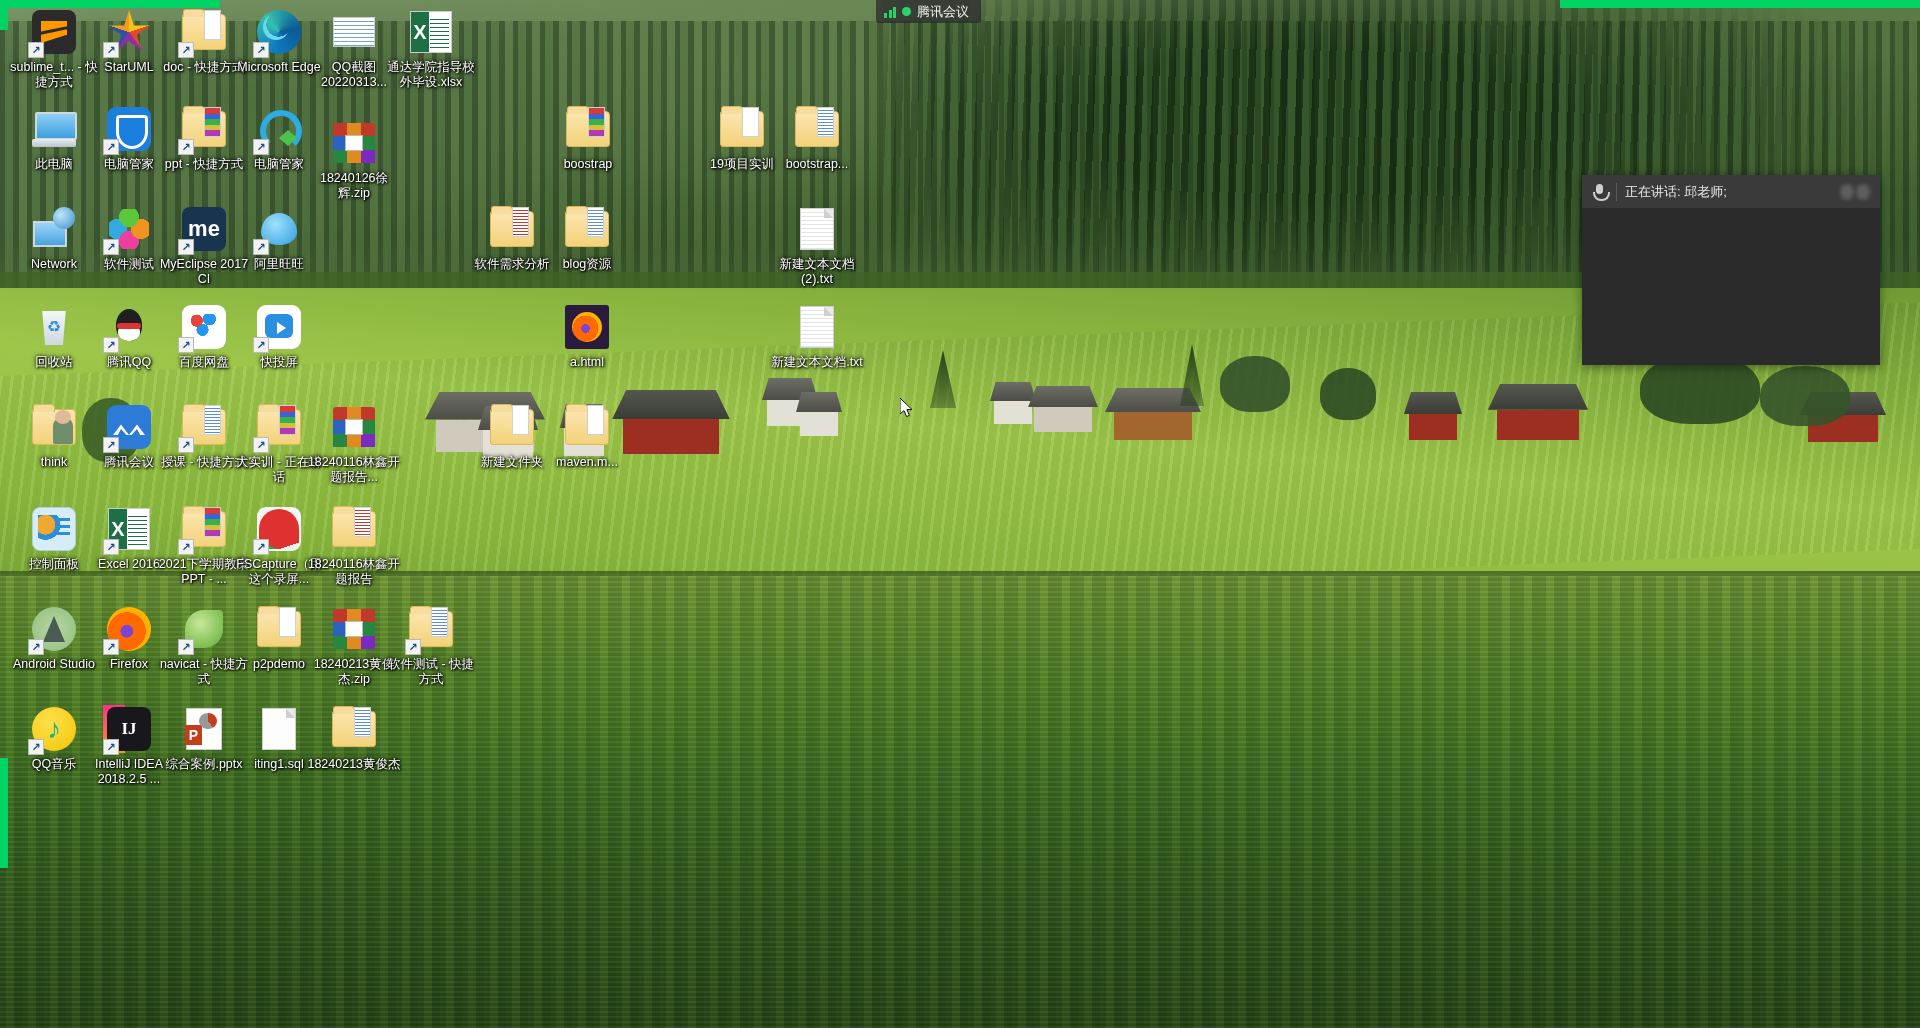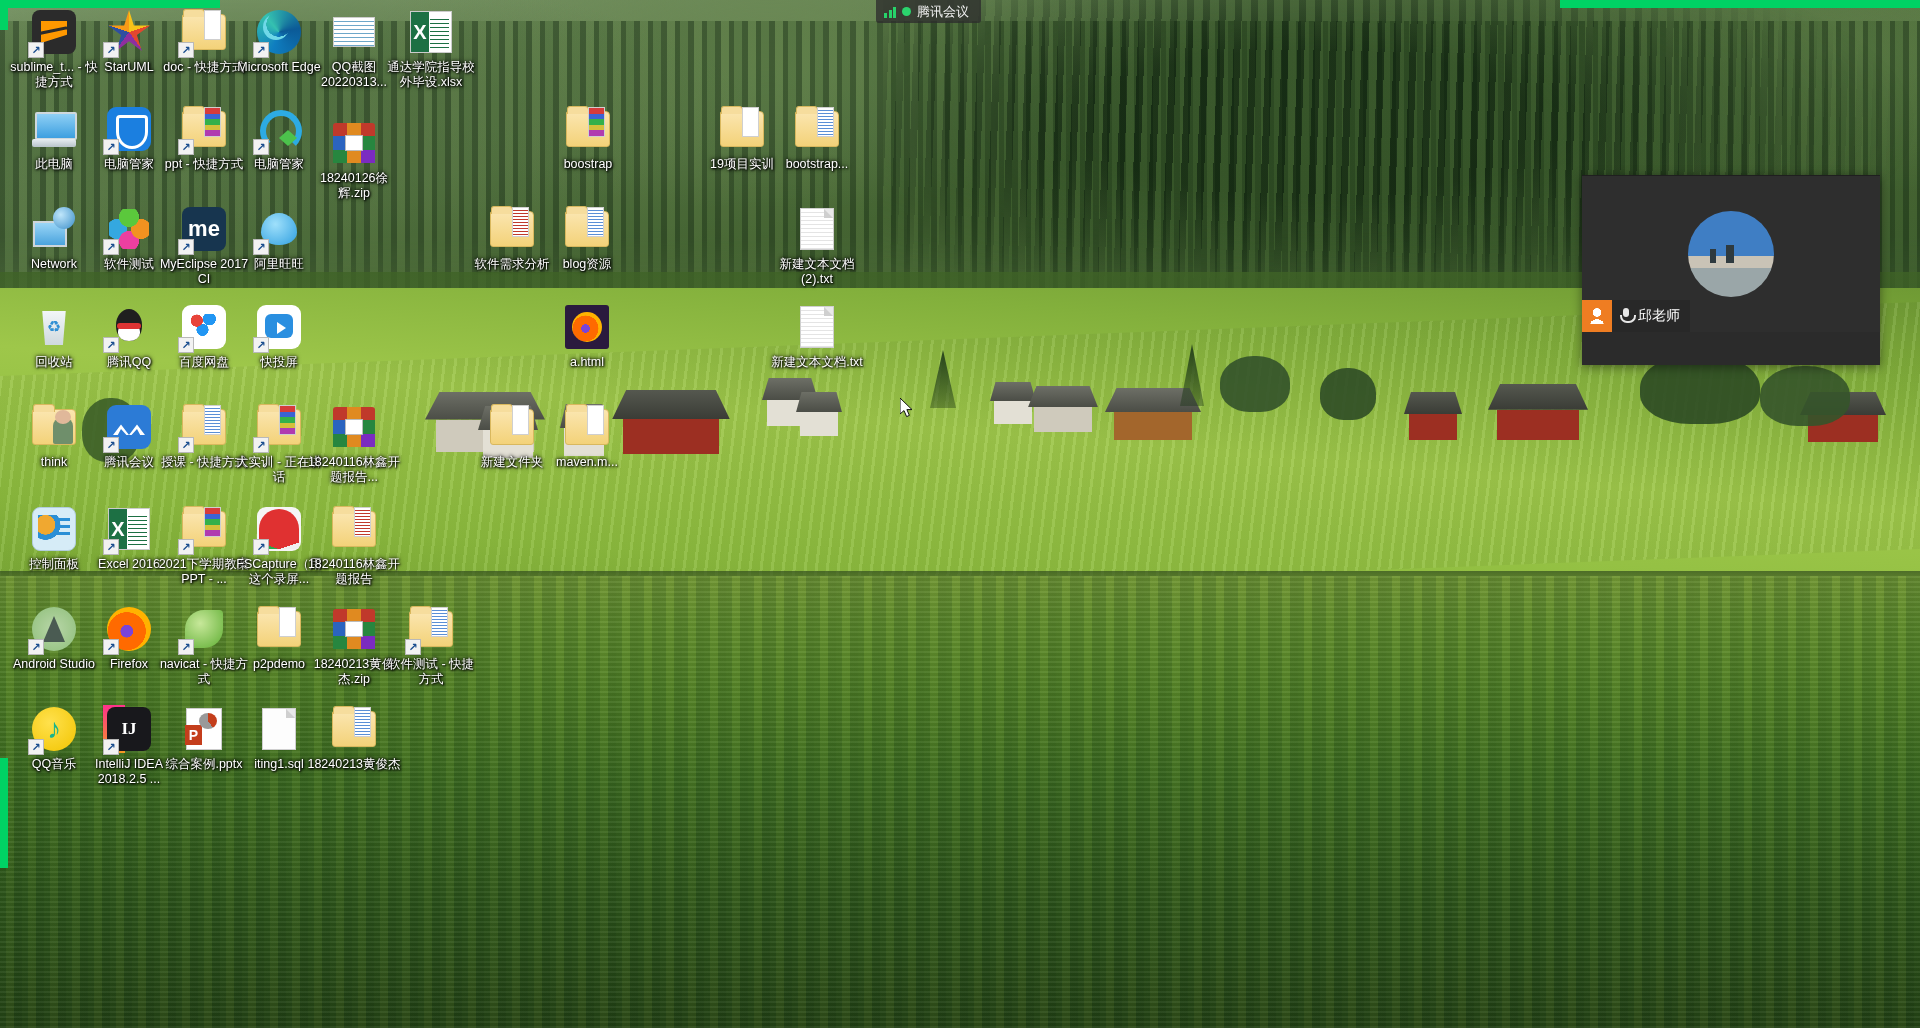--- a/index.html
+++ b/index.html
@@ -872,25 +872,26 @@
   <span id="signal-bars">
       <i></i>
       <i></i>
       <i></i>
     </span>
   <span id="status-dot"></span>
   <span id="meeting-pill-title">腾讯会议</span>
 </div>
 
 <div id="video-panel">
-  <div id="panel-body">
-    <div id="avatar"></div>
-    <div id="name-tag">
-      <span id="name-tag-avatar"></span>
-      <span id="name-tag-mic"></span>
-      <span id="name-tag-label">邱老师</span>
-    </div>
+  <div id="panel-header">
+    <span id="panel-mic-icon"></span>
+    <span id="panel-divider"></span>
+    <span id="panel-title">正在讲话: 邱老师;</span>
+    <span id="panel-waves">
+        <span></span>
+        <span></span>
+      </span>
   </div>
 </div>
 
 <svg id="cursor" viewBox="0 0 14 20">
   <polygon points="0,0 0,16 4,12.6 6.6,18.6 9.4,17.4 6.9,11.6 12,11.6" fill="#fff" stroke="#111" stroke-width="1"></polygon>
 </svg>
 
 </body></html>

